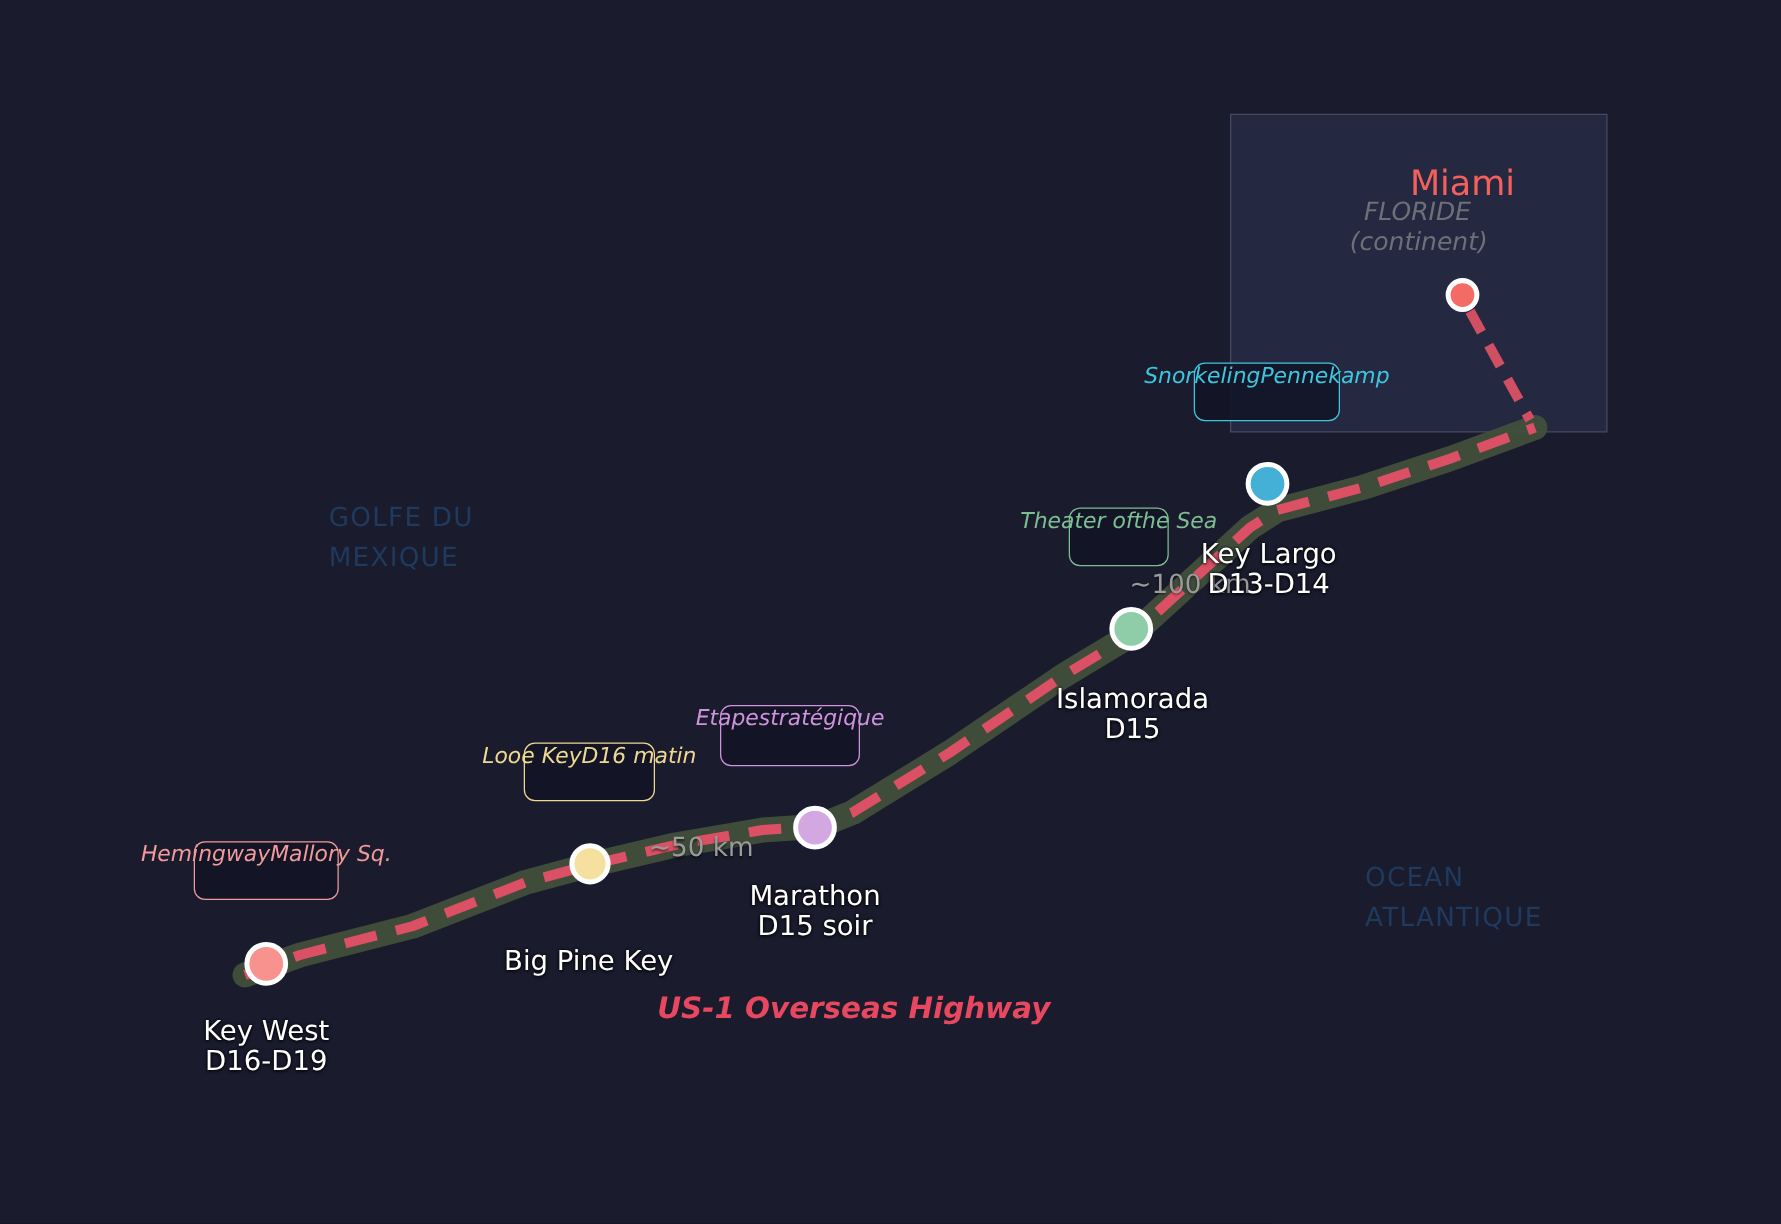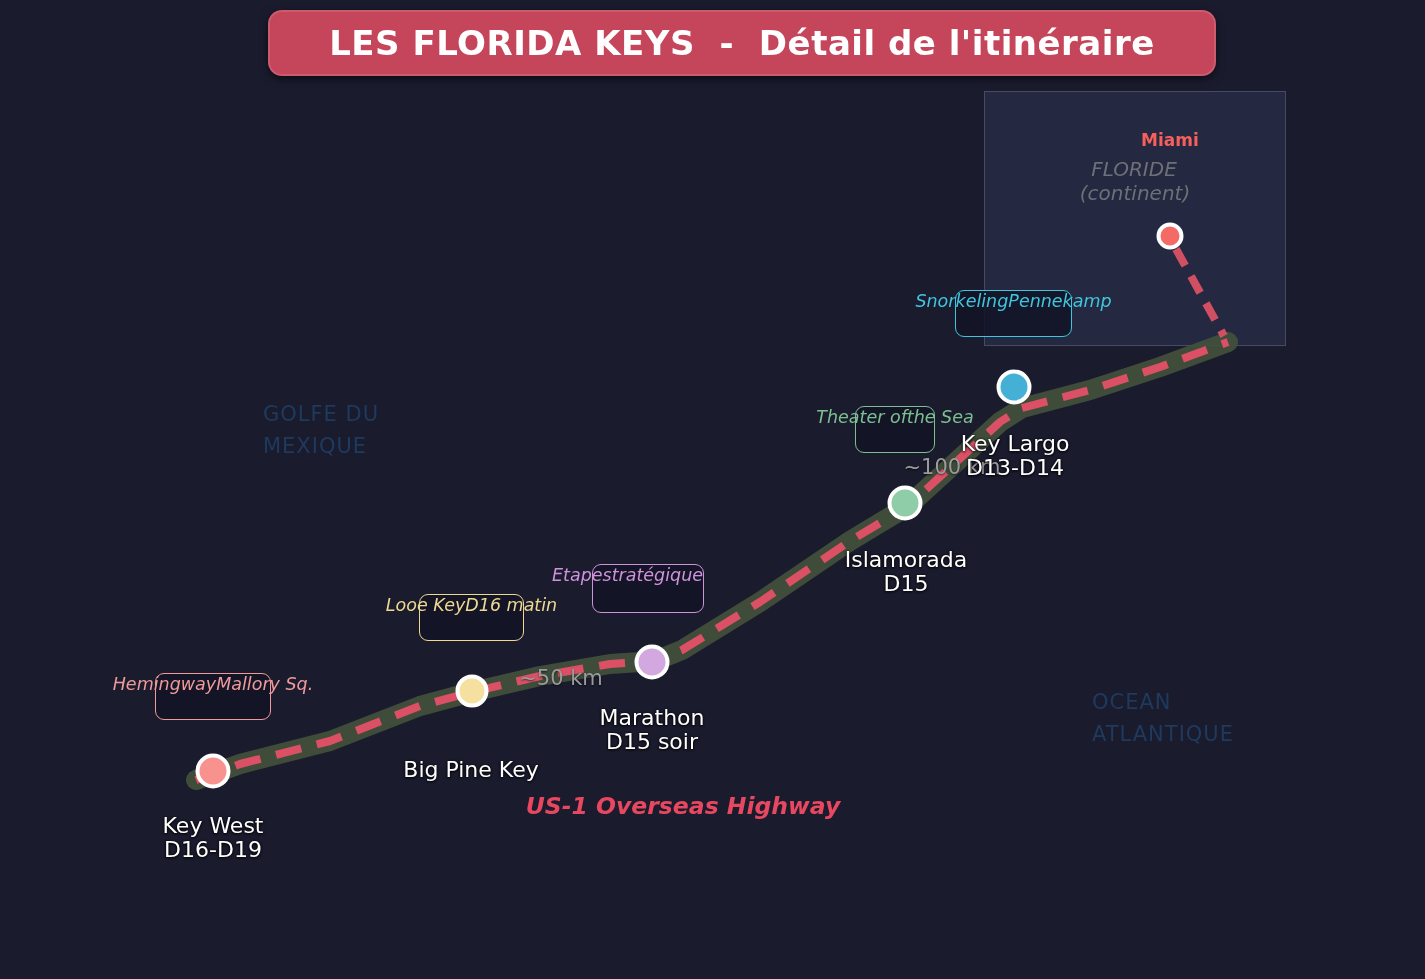--- a/index.html
+++ b/index.html
@@ -15,21 +15,21 @@
     z-index:1;white-space:nowrap;
   }
   
   #miami-panel{
     position:absolute;left:984px;top:91px;width:302px;height:255px;
     background:rgba(86,108,160,0.17);
     border:1.5px solid rgba(190,200,225,0.22);
     z-index:2;box-sizing:border-box;
   }
   .panel-text{position:absolute;transform:translateX(-50%);white-space:nowrap;z-index:3;}
-  #miami-city{font-weight:bold;font-size:17px;}
+  #miami-city{font-weight:normal;font-size:28px;}
   .miami-region{font-style:italic;font-size:20px;}
   
   #route-svg{position:absolute;left:0;top:0;z-index:4;}
   
   .distance{
     position:absolute;transform:translate(-50%,-50%);
     font-size:21px;white-space:nowrap;z-index:5;
     text-shadow:0 1px 2px rgba(0,0,0,0.6);
   }
   
@@ -128,33 +128,30 @@
     </div>
   <div id="annotations-layer">
       <div class="annotation" style="left: 155px; top: 673px; width: 116px; height: 47px; border-color: rgb(240, 154, 154); color: rgb(240, 154, 154);">
         <div>Hemingway</div>
         <div>Mallory Sq.</div>
       </div>
       <div class="annotation" style="left: 419px; top: 594px; width: 105px; height: 47px; border-color: rgb(238, 216, 146); color: rgb(238, 216, 146);">
         <div>Looe Key</div>
         <div>D16 matin</div>
       </div>
-      <div class="annotation" style="left: 592px; top: 564px; width: 112px; height: 49px; border-color: rgb(207, 146, 220); color: rgb(207, 146, 220); justify-content: flex-end;">
+      <div class="annotation" style="left: 576px; top: 564px; width: 112px; height: 49px; border-color: rgb(207, 146, 220); color: rgb(207, 146, 220);">
         <div>Etape</div>
         <div>stratégique</div>
       </div>
       <div class="annotation" style="left: 855px; top: 406px; width: 80px; height: 47px; border-color: rgb(125, 191, 147); color: rgb(125, 191, 147);">
         <div>Theater of</div>
         <div>the Sea</div>
       </div>
       <div class="annotation" style="left: 955px; top: 290px; width: 117px; height: 47px; border-color: rgb(63, 198, 222); color: rgb(63, 198, 222);">
         <div>Snorkeling</div>
         <div>Pennekamp</div>
       </div>
     </div>
 
   <div id="highway-label" style="color: rgb(232, 72, 95); left: 683px; top: 792px;">US-1 Overseas Highway</div>
 
-  <div id="title-banner" style="background: rgb(197, 69, 90);">
-    <span style="color: rgb(255, 255, 255);">LES FLORIDA KEYS  -  Détail de l'itinéraire</span>
-  </div>
 
 </div>
 
 </body></html>

